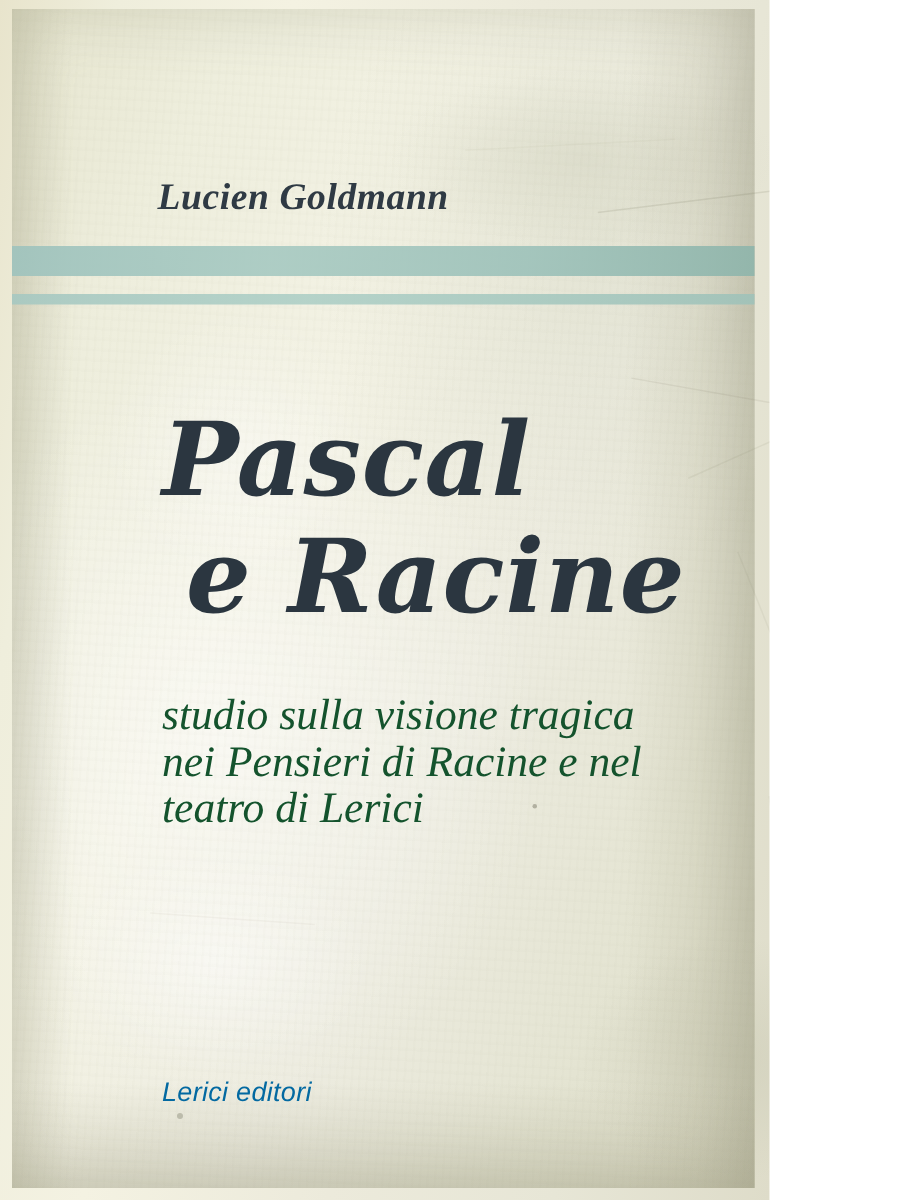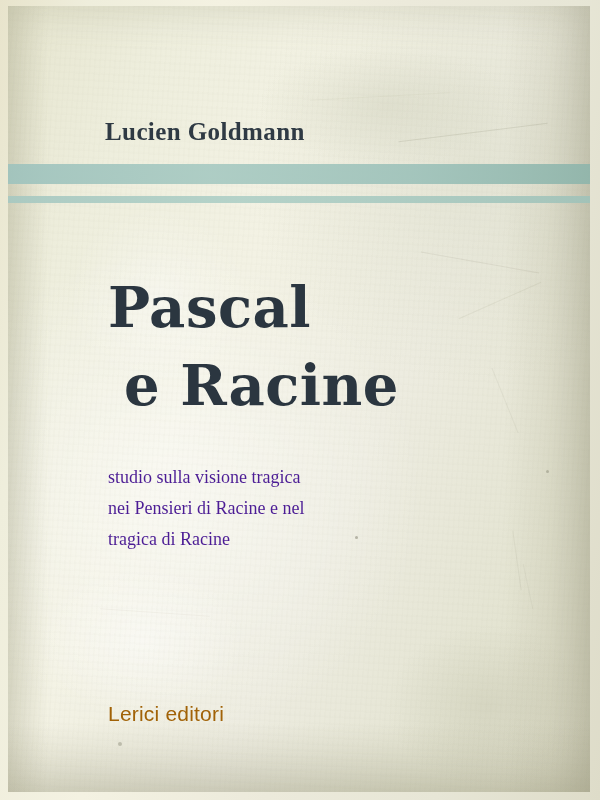--- a/index.html
+++ b/index.html
@@ -9,24 +9,25 @@
   }
   body {
     width: 600px;
     height: 800px;
     overflow: hidden;
     font-family: "Liberation Sans", sans-serif;
   }
 
   .book-cover {
     position: relative;
-    width: 600px;
+    width: 513px;
     height: 800px;
     background: #f2f0df;
     overflow: hidden;
+    font-style: italic;
   }
 
   
   .scan-edge {
     position: absolute;
     inset: 0;
     background:
       linear-gradient(100deg, #e8e4cc 0%, #efeedc 12%, #f4f2e2 30%, #eceadb 55%, #e7e6d6 78%, #dedcc9 100%);
   }
 
@@ -138,49 +139,49 @@
     color: #2f3a44;
   }
 
   .title {
     position: absolute;
     left: 108px;
     top: 268px;
     width: 420px;
     font-family: "DejaVu Serif", serif;
     font-weight: bold;
-    font-size: 56px;
+    font-size: 68px;
     line-height: 78px;
     letter-spacing: 0.5px;
     color: #2b3640;
   }
   .title .line2 {
     display: block;
     margin-left: 16px;
   }
 
   .subtitle {
     position: absolute;
     left: 108px;
     top: 462px;
     width: 360px;
     font-family: "Liberation Serif", serif;
+    font-size: 29px;
+    line-height: 31px;
+    color: #14532d;
+  }
+
+  .publisher {
+    position: absolute;
+    left: 108px;
+    top: 718px;
+    font-family: "Liberation Sans", sans-serif;
     font-size: 18px;
-    line-height: 31px;
-    color: #4c1d95;
-  }
-
-  .publisher {
-    position: absolute;
-    left: 108px;
-    top: 702px;
-    font-family: "Liberation Sans", sans-serif;
-    font-size: 21px;
     letter-spacing: 0.2px;
-    color: #a16207;
+    color: #0369a1;
   }
 
   
   .blotch {
     position: absolute;
     border-radius: 50%;
     pointer-events: none;
   }
   .b1 { left: 30px;  top: 560px; width: 210px; height: 150px; background: radial-gradient(ellipse at center, rgba(255,255,255,0.45), rgba(255,255,255,0) 70%); }
   .b2 { left: 250px; top: 40px;  width: 260px; height: 120px; background: radial-gradient(ellipse at center, rgba(205,206,186,0.40), rgba(205,206,186,0) 70%); }
@@ -223,18 +224,18 @@
     <div class="author">Lucien Goldmann</div>
 
     <div class="title">
       <span>Pascal</span>
       <span class="line2">e  Racine</span>
     </div>
 
     <div class="subtitle">
       <div>studio sulla visione tragica</div>
       <div>nei Pensieri di Racine e nel</div>
-      <div>tragica di Racine</div>
+      <div>teatro di Lerici</div>
     </div>
 
     <div class="publisher">Lerici editori</div>
   </div>
 </div>
 
 </body></html>

